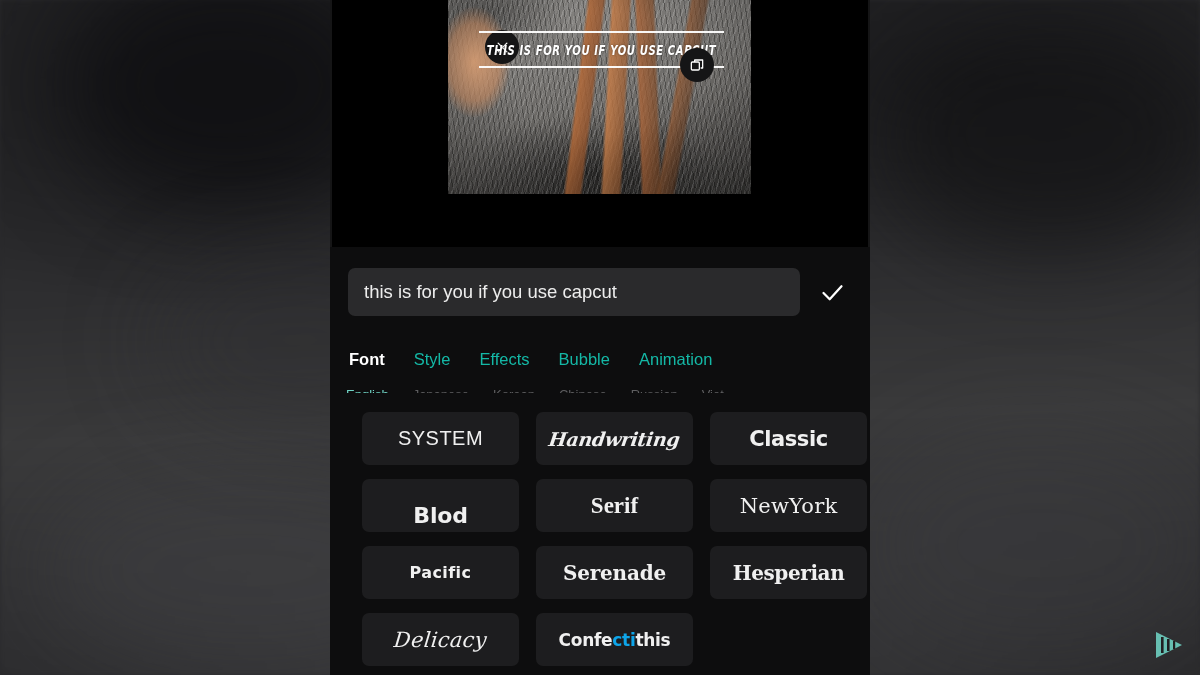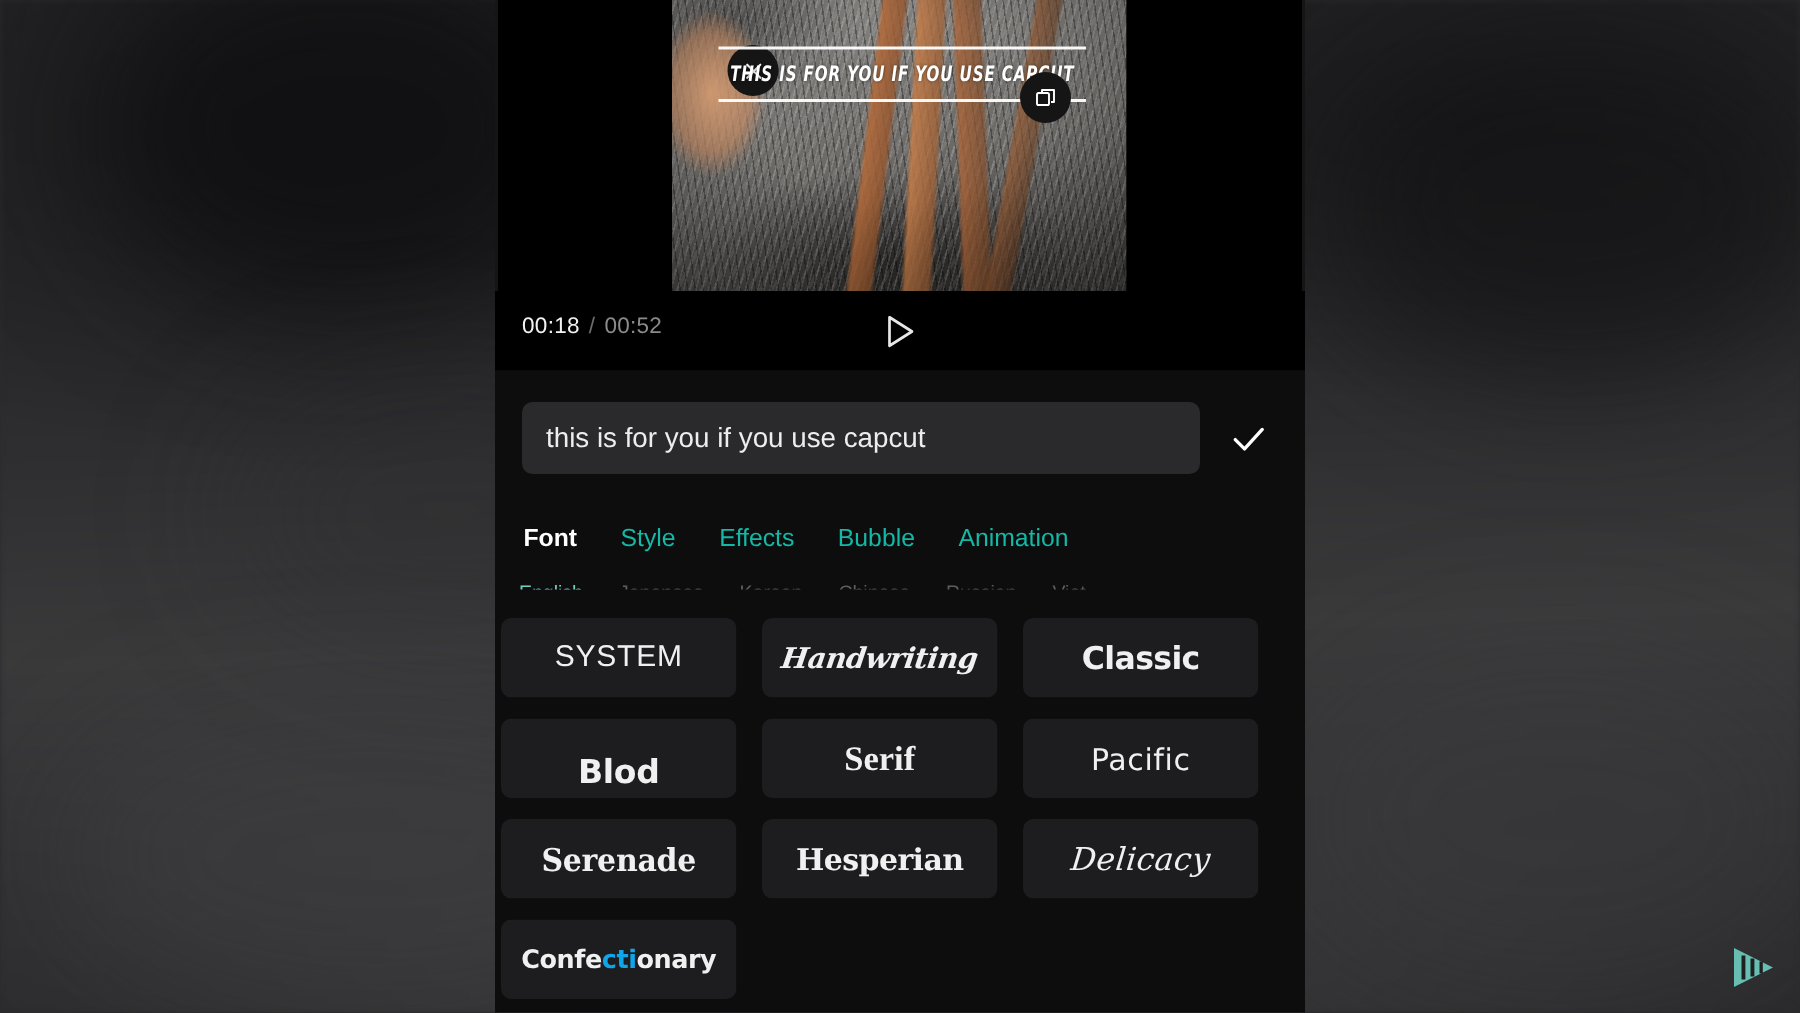--- a/index.html
+++ b/index.html
@@ -199,21 +199,21 @@
   }
   .lang.active { color: #6fd3c4; }
 
   
   .font-grid {
     position: absolute; left: 0; top: 165px;
     width: 540px;
     display: grid;
     grid-template-columns: repeat(3, 157px);
     gap: 14px 17px;
-    padding-left: 4px;
+    padding-left: 32px;
     box-sizing: border-box;
   }
   .font-tile {
     height: 53px;
     background: #1d1d1f;
     border: 1.5px solid transparent;
     border-radius: 7px;
     display: flex; align-items: center; justify-content: center;
     color: #f0f0f0;
     overflow: hidden;
@@ -224,21 +224,21 @@
     border-color: #6fd3c4;
     background: #18181a;
   }
   
   .f-system  { font-family:"Liberation Sans", sans-serif; font-size:20px; letter-spacing:.5px; }
   .f-hand    { font-family:"DejaVu Serif", serif; font-style:italic; font-weight:700; font-size:19px; transform:skewX(-8deg); letter-spacing:-.3px; }
   .f-classic { font-family:"DejaVu Sans", sans-serif; font-weight:700; font-size:21px; letter-spacing:-.4px; }
   .f-blod    { font-family:"DejaVu Sans", sans-serif; font-weight:700; font-size:22px; letter-spacing:-.2px;margin-top:19px; }
   .f-serif   { font-family:"Liberation Serif", serif; font-weight:700; font-size:23px;text-align:right; }
   .f-newyork { font-family:"DejaVu Serif", serif; font-weight:400; font-size:21px; letter-spacing:.2px; }
-  .f-pacific { font-family:"DejaVu Sans", sans-serif; font-size:20px; font-weight:400; letter-spacing:.4px; }
+  .f-pacific { font-family:"DejaVu Sans", sans-serif; font-size:16px; font-weight:700; letter-spacing:.4px; }
   .f-fetch   { font-family:"DejaVu Sans", sans-serif; font-weight:700; font-style:italic; font-size:19px; letter-spacing:.6px; transform:scaleY(1.15); }
   .f-seren   { font-family:"DejaVu Serif", serif; font-weight:700; font-size:20px; letter-spacing:-.2px; transform:scaleY(1.05); }
   .f-hesper  { font-family:"DejaVu Serif", serif; font-weight:700; font-size:20px; letter-spacing:-.4px; }
   .f-delic   { font-family:"DejaVu Serif", serif; font-style:italic; font-size:21px; letter-spacing:.3px; transform:skewX(-6deg); }
   .f-confec  { font-family:"DejaVu Sans", sans-serif; font-weight:700; font-size:17px; letter-spacing:-.3px; }
   .f-confec .blob { color:#0ea5e9; }
 
   
   .watermark {
     position: absolute;
@@ -278,32 +278,20 @@
       </div>
 
       <div class="ov-btn ov-copy">
         <svg width="16" height="16" viewBox="0 0 24 24">
           <rect x="3.5" y="7.5" width="12" height="12" rx="1.6" stroke="#ffffff" stroke-width="1.9" fill="none"></rect>
           <path d="M8.5 7.5 V4.5 h12 v12 h-3" stroke="#ffffff" stroke-width="1.9" fill="none" stroke-linejoin="round"></path>
         </svg>
       </div>
     </div>
 
-    <div class="transport">
-      <div class="time-display">
-        <span class="time-cur">00:18</span>
-        <span class="time-sep">/</span>
-        <span class="time-total">00:52</span>
-      </div>
-      <div class="play-btn">
-        <svg width="21" height="24" viewBox="0 0 21 24">
-          <path d="M3 2.5 L18 12 L3 21.5 Z" stroke="#e8e8e8" stroke-width="1.8" fill="none" stroke-linejoin="round"></path>
-        </svg>
-      </div>
-    </div>
 
     <div class="panel">
 
       <div class="input-row">
         <input class="text-input" type="text" value="this is for you if you use capcut" style="">
         <button class="confirm-btn">
           <svg width="27" height="27" viewBox="0 0 24 24">
             <path d="M4 12.5 L9.5 18 L20 6.5" stroke="#ffffff" stroke-width="2" fill="none" stroke-linecap="round" stroke-linejoin="round"></path>
           </svg>
         </button>
@@ -336,33 +324,36 @@
           <div class="font-tile">
             <span class="f-classic">Classic</span>
           </div>
           <div class="font-tile">
             <span class="f-blod">Blod</span>
           </div>
           <div class="font-tile">
             <span class="f-serif">Serif</span>
           </div>
           <div class="font-tile">
+            <span class="f-newyork">NewYork</span>
+          </div>
+          <div class="font-tile">
             <span class="f-pacific">Pacific</span>
           </div>
           <div class="font-tile">
             <span class="f-seren">Serenade</span>
           </div>
           <div class="font-tile">
             <span class="f-hesper">Hesperian</span>
           </div>
           <div class="font-tile">
             <span class="f-delic">Delicacy</span>
           </div>
           <div class="font-tile">
-            <span class="f-confec"><span>Confe</span><span class="blob">cti</span><span>onary</span></span>
+            <span class="f-confec"><span>Confe</span><span class="blob">cti</span><span>this</span></span>
           </div>
         </div>
     </div>
   </div>
 
   <div class="watermark">
     <svg width="34" height="32" viewBox="0 0 34 32">
       <path d="M4 3 L30 16 L4 29 Z" fill="#6fd3c4"></path>
       <rect x="9" y="8" width="2.6" height="16" fill="#1f1f21"></rect>
       <rect x="15" y="10" width="2.6" height="12" fill="#1f1f21"></rect>

